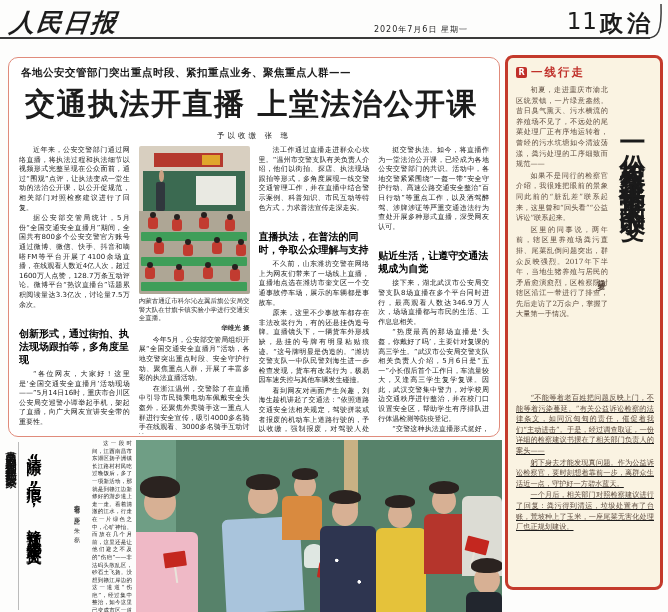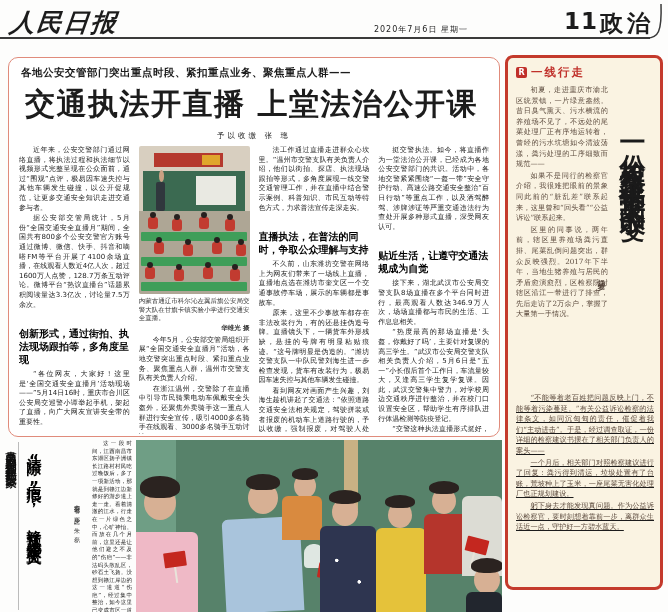--- a/index.html
+++ b/index.html
@@ -2,21 +2,21 @@
 <html><head>
 <meta charset="utf-8">
 <style>
   html,body{margin:0;padding:0;background:#e9e9e9;}
   .page{position:relative;width:668px;height:612px;background:#fdfdfc;overflow:hidden;
         font-family:"DejaVu Sans",sans-serif;color:#1c1c1c;}
   
   .masthead{position:absolute;left:10px;top:6px;font-family:"DejaVu Serif",serif;
             font-weight:bold;font-style:italic;font-size:25px;letter-spacing:2px;transform:skewX(-6deg);}
   .head-date{position:absolute;right:200px;top:24px;font-size:8px;color:#222;letter-spacing:1px;}
-  .head-pageno{position:absolute;right:70px;top:8px;font-size:23px;font-weight:bold;letter-spacing:1px;}
+  .head-pageno{position:absolute;right:70px;top:8px;font-size:23px;font-weight:normal;letter-spacing:1px;}
   .head-section{position:absolute;right:14px;top:8px;font-size:23px;font-weight:bold;letter-spacing:4px;}
   .head-rule{position:absolute;left:0;top:37px;width:650px;height:1.5px;background:#3a3a3a;}
   .head-corner{position:absolute;right:2px;top:2px;}
   
   .main-box{position:absolute;left:8px;top:57px;width:492px;height:380px;border:1.6px solid #e08b7b;
             border-radius:10px;background:#fff;box-sizing:border-box;padding:7px 10px;overflow:hidden;}
   .kicker{font-size:10.5px;font-weight:bold;letter-spacing:.5px;margin:1px 0 4px 2px;}
   .headline{margin:0;font-size:30px;font-weight:800;letter-spacing:1.5px;text-align:left;
             padding-left:6px;white-space:nowrap;}
   .byline{text-align:center;font-size:7.5px;letter-spacing:3px;margin:6px 0 5px 0;color:#222;}
@@ -91,21 +91,21 @@
   <svg class="head-corner" width="20" height="40" viewBox="0 0 20 40">
     <path d="M1 36 C 12 36 16 30 15 2" stroke="#3a3a3a" stroke-width="1.5" fill="none"></path>
   </svg>
 
   <section class="main-box">
     <div class="kicker">各地公安交管部门突出重点时段、紧扣重点业务、聚焦重点人群——</div>
     <h1 class="headline">交通执法开直播 上堂法治公开课</h1>
     <div class="byline">予以收缴 张 璁</div>
     <div class="cols">
       <div class="col">
-          <div class="para">近年来，公安交警部门通过网络直播，将执法过程和执法细节以视频形式完整呈现在公众面前，通过“围观”点评，极易因车速失控与其他车辆发生碰撞，以公开促规范，让更多交通安全知识走进交通参与者。</div>
+          <div class="para">近年来，公安交警部门通过网络直播，将执法过程和执法细节以视频形式完整呈现在公众面前，通过“围观”点评，让执法变成一堂生动的法治公开课，以公开促规范，相关部门对照检察建议进行了回复。</div>
           <div class="para">据公安部交管局统计，5月份“全国交通安全直播月”期间，全国共有800多个公安交警官方账号通过微博、微信、快手、抖音和嘀嗒FM等平台开展了4100余场直播，在线观看人数近4亿人次，超过1600万人点赞，128.7万条互动评论。微博平台“热议直播台”话题累积阅读量达3.3亿次，讨论量7.5万余次。</div>
           <div class="subhead">创新形式，通过街拍、执法现场跟拍等，多角度呈现</div>
           <div class="para">“各位网友，大家好！这里是‘全国交通安全直播月’活动现场——”5月14日16时，重庆市合川区公安局交巡警小谭举起手机，架起了直播，向广大网友宣讲安全带的重要性。</div>
         </div>
       <div class="col">
         <div class="photo1">
           <div class="p1-banner">
               <i></i>
             </div>
           <div class="p1-board"></div>
@@ -124,21 +124,21 @@
           <div class="stu" style="left:66%;top:65%"></div>
           <div class="stu" style="left:88%;top:66%"></div>
           <div class="stu" style="left:6%;top:82%"></div>
           <div class="stu" style="left:32%;top:83%"></div>
           <div class="stu" style="left:58%;top:82%"></div>
           <div class="stu" style="left:82%;top:83%"></div>
         </div>
         <div class="caption">内蒙古通辽市科尔沁左翼后旗公安局交警大队在甘旗卡镇实验小学进行交通安全直播。</div>
         <div class="caption-credit">华维光 摄</div>
         <div>
-            <div class="para">今年5月，公安部交管局组织开展“全国交通安全直播月”活动，各地交警突出重点时段、紧扣重点业务、聚焦重点人群，温州市交警支队有关负责人介绍。</div>
+            <div class="para">今年5月，公安部交管局组织开展“全国交通安全直播月”活动，各地交警突出重点时段、安全守护行动、聚焦重点人群，开展了丰富多彩的执法直播活动。</div>
             <div class="para">在浙江温州，交警除了在直播中引导市民骑乘电动车佩戴安全头盔外，还聚焦外卖骑手这一重点人群进行安全宣传，吸引4000多名骑手在线观看、3000多名骑手互动讨论。</div>
           </div>
       </div>
       <div class="col">
           <div class="para">法工作通过直播走进群众心坎里。”温州市交警支队有关负责人介绍，他们以街拍、探店、执法现场跟拍等形式，多角度展现一线交警交通管理工作，并在直播中结合警示案例、科普知识、市民互动等特色方式，力求普法宣传走深走实。</div>
           <div class="subhead">直播执法，在普法的同时，争取公众理解与支持</div>
           <div class="para">不久前，山东潍坊交警在网络上为网友们带来了一场线上直播，直播地点选在潍坊市奎文区一个交通事故停车场，展示的车辆都是事故车。</div>
           <div class="para">原来，这里不少事故车都存在非法改装行为，有的还悬挂伪造号牌。直播镜头下，一辆货车外形残缺，悬挂的号牌有明显粘贴痕迹。“这号牌明显是伪造的。”潍坊交警支队一中队民警刘海生进一步检查发现，货车有改装行为，极易因车速失控与其他车辆发生碰撞。</div>
           <div class="para">看到网友对画面产生兴趣，刘海生趁机讲起了交通法：“依照道路交通安全法相关规定，驾驶拼装或者报废的机动车上道路行驶的，予以收缴，强制报废，对驾驶人处200元以上2000元以下罚款……”</div>
           <div class="para">直播不回避敏感，也是争取网友理解与支持的过程。5月12日，在山东青岛市公安局交警支队的一次执法直播中，一名摩托车驾驶人公然闯卡，疾驰而过。这一危险行为引起了网友的极大愤慨，大家纷纷指责违法驾驶人并力</div>
@@ -203,21 +203,21 @@
       <span class="sb-badge">R</span>
       <span class="sb-title">一线行走</span>
     </div>
     <div class="sb-narrow kai">
         <div class="para">初夏，走进重庆市渝北区统景镇，一片绿意盎然。昔日臭气熏天、污水横流的养殖场不见了，不远处的尾菜处理厂正有序地运转着，曾经的污水坑塘如今清波荡漾，粪污处理的工序细致而规范——</div>
         <div class="para">如果不是同行的检察官介绍，我很难把眼前的景象同此前的“脏乱差”联系起来，这里曾和“回头看”“公益诉讼”联系起来。</div>
         <div class="para">区里的同事说，两年前，辖区里养殖场粪污直排、尾菜乱倒问题突出，群众反映强烈。2017年下半年，当地生猪养殖与居民的矛盾愈演愈烈，区检察院对辖区沿江一带进行了排查，先后走访了2万余户，掌握了大量第一手情况。</div>
       </div>
     <div class="sb-full kai">
         <div class="para">“不能等着老百姓把问题反映上门，不能等着污染蔓延。”有关公益诉讼检察的法律条文，如同沉甸甸的责任，催促着我们“主动进击”。于是，经过调查取证，一份详细的检察建议书摆在了相关部门负责人的案头——</div>
+        <div class="para">躬下身去才能发现真问题。作为公益诉讼检察官，要时刻想着靠前一步，离群众生活近一点，守护好一方碧水蓝天。</div>
         <div class="para">一个月后，相关部门对照检察建议进行了回复：粪污得到清运，垃圾处置有了台账，荒坡种上了玉米，一座尾菜无害化处理厂也正规划建设。</div>
-        <div class="para">躬下身去才能发现真问题。作为公益诉讼检察官，要时刻想着靠前一步，离群众生活近一点，守护好一方碧水蓝天。</div>
       </div>
 
     <div class="sb-vhead">一份检察建议书带来的改变</div>
     <div class="sb-author">常碧罗</div>
   </aside>
 
 </div>
 
 </body></html>

